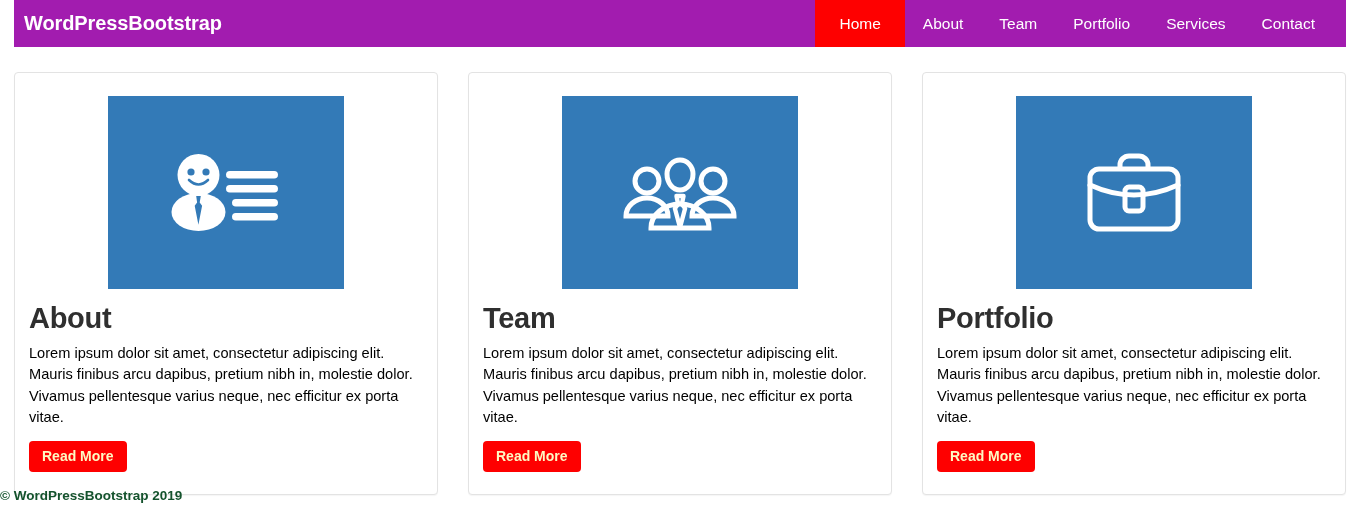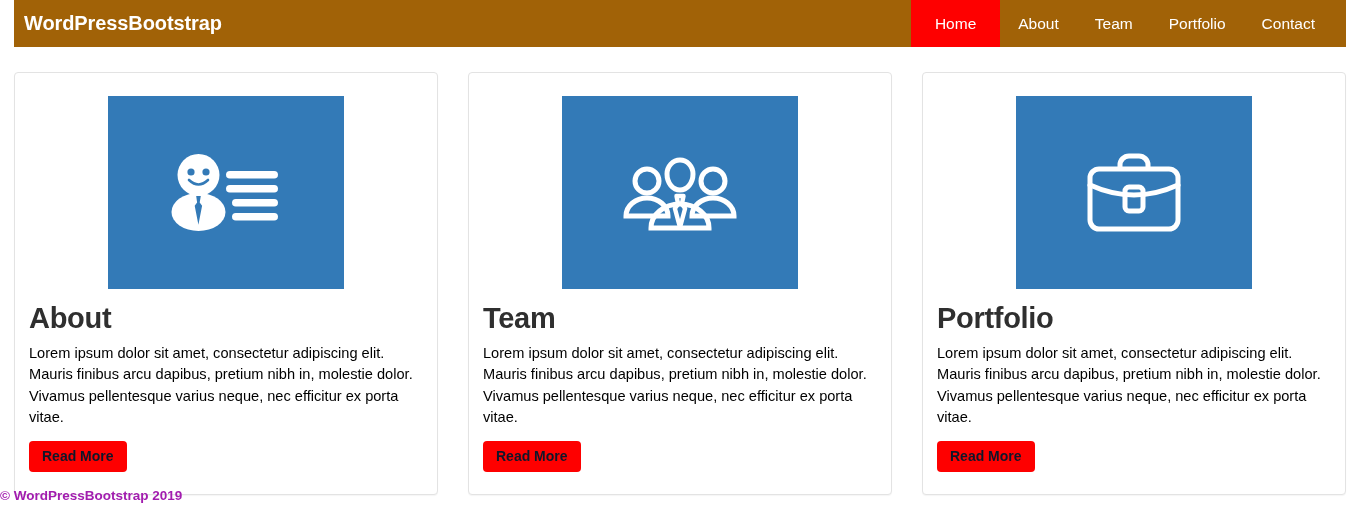--- a/index.html
+++ b/index.html
@@ -13,21 +13,21 @@
     overflow: hidden;
   }
 
   
   .navbar {
     position: absolute;
     left: 14px;
     top: 0;
     width: 1332px;
     height: 47px;
-    background: #a16207;
+    background: #a21caf;
     display: flex;
     align-items: center;
     justify-content: space-between;
   }
   .brand {
     color: #ffffff;
     font-size: 20px;
     font-weight: bold;
     letter-spacing: -0.1px;
     padding-left: 10px;
@@ -103,53 +103,54 @@
   }
   .card-text {
     font-size: 14.6px;
     color: #000000;
     line-height: 21.5px;
     margin: 0 0 12px 0;
   }
   .btn-read {
     display: inline-block;
     background: #fe0000;
-    color: #0f172a;
+    color: #fef9c3;
     font-size: 14px;
     font-weight: bold;
     border: none;
     border-radius: 4px;
     padding: 8px 13px 9px 13px;
     cursor: pointer;
     line-height: 1;
     font-family: "Liberation Sans", sans-serif;
   }
 
   
   .footer {
     position: absolute;
     left: 0;
     top: 488px;
     width: 1360px;
     font-size: 13.5px;
     font-weight: bold;
-    color: #a21caf;
+    color: #14532d;
     white-space: nowrap;
   }
 </style>
 </head>
 <body>
 
 <div class="navbar">
   <div class="brand">WordPressBootstrap</div>
   <ul class="nav-list">
     <li class="nav-item active">Home</li>
     <li class="nav-item">About</li>
     <li class="nav-item">Team</li>
     <li class="nav-item">Portfolio</li>
+    <li class="nav-item">Services</li>
     <li class="nav-item last">Contact</li>
   </ul>
 </div>
 
 <div class="card-row">
 
   <div class="card">
     <div class="card-media">
       <div class="media-box">
         <span>

